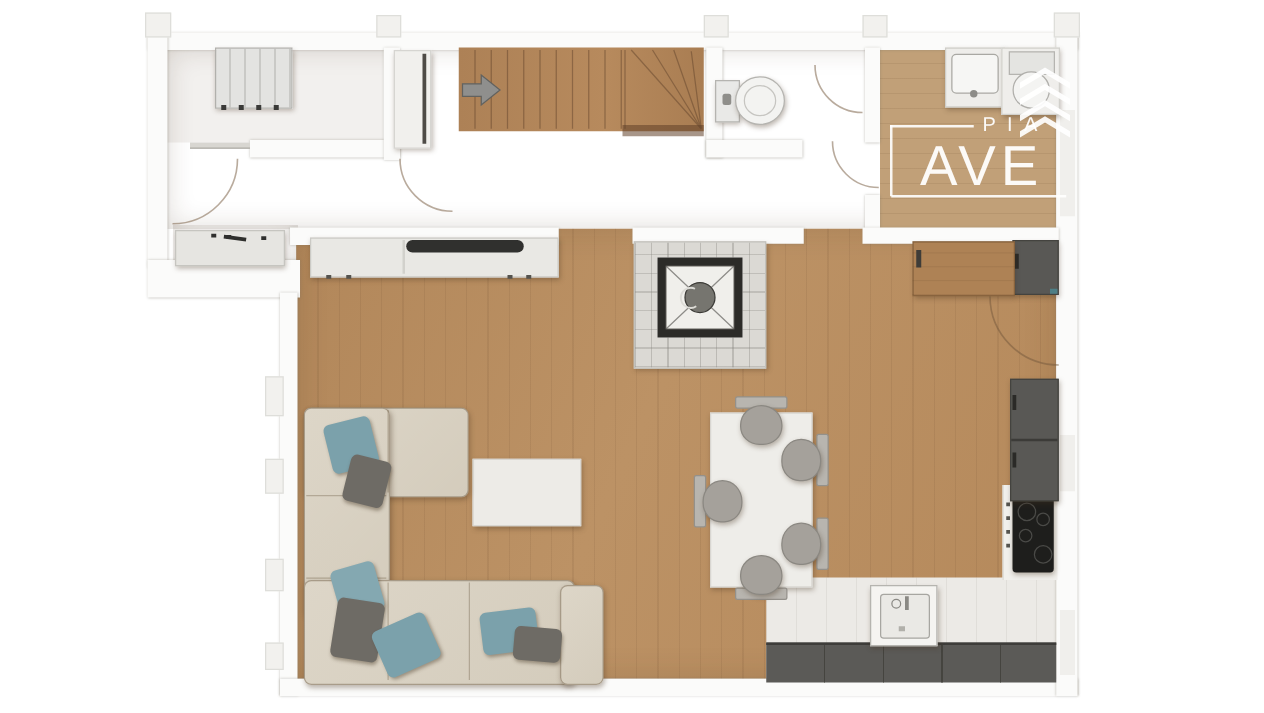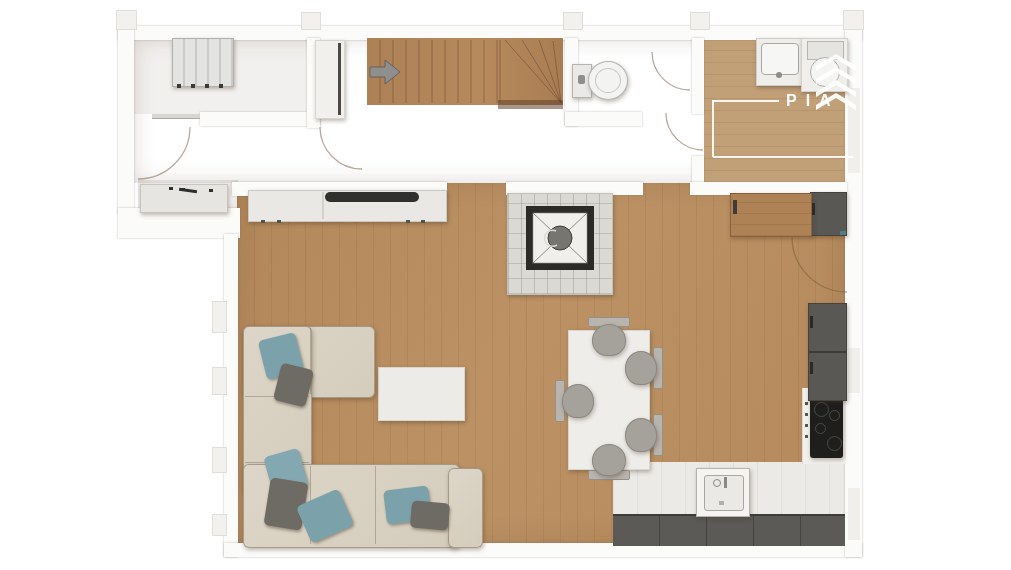--- a/index.html
+++ b/index.html
@@ -195,15 +195,16 @@
       <path d="M816,92 L836,80 L856,92 L856,97 L836,85 L816,97 Z"></path>
       <path d="M816,105 L836,93 L856,105 L856,110 L836,98 L816,110 Z"></path>
     </g>
     <g stroke="rgba(255,255,255,.9)" stroke-width="2" fill="none">
       <path d="M712,101 H779"></path>
       <path d="M713,100 V157"></path>
       <path d="M713,157 H853"></path>
     </g>
   </svg>
 
-  <div class="abs wm" style="left:786px;top:92px;font-size:16px;letter-spacing:9px;font-weight:700">PIA</div>
+  <div class="abs wm" style="left:786px;top:92px;font-size:16px;letter-spacing:9px;font-weight:400">PIA</div>
+  <div class="abs wm" style="left:736px;top:110px;font-size:45px;letter-spacing:4px;font-weight:300;line-height:1">AVE</div>
 
 </div>
 
 </body></html>

